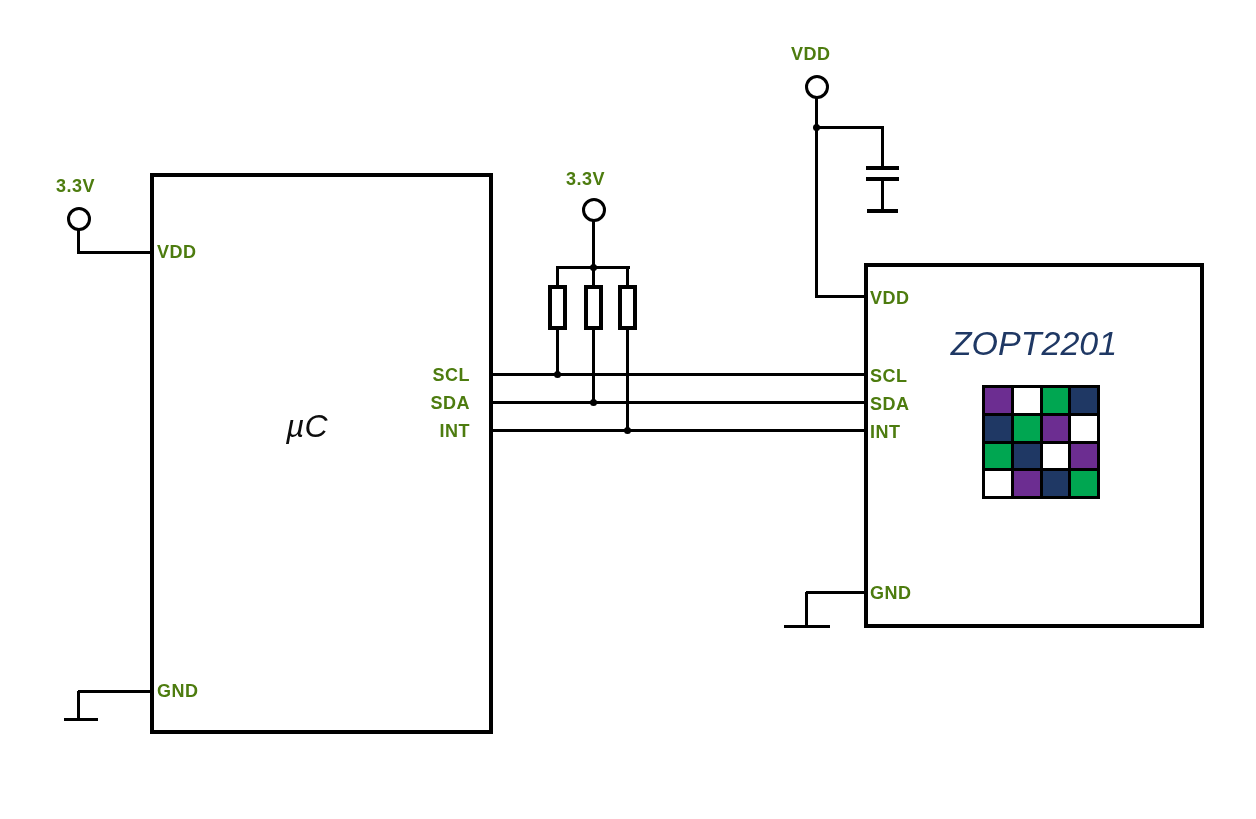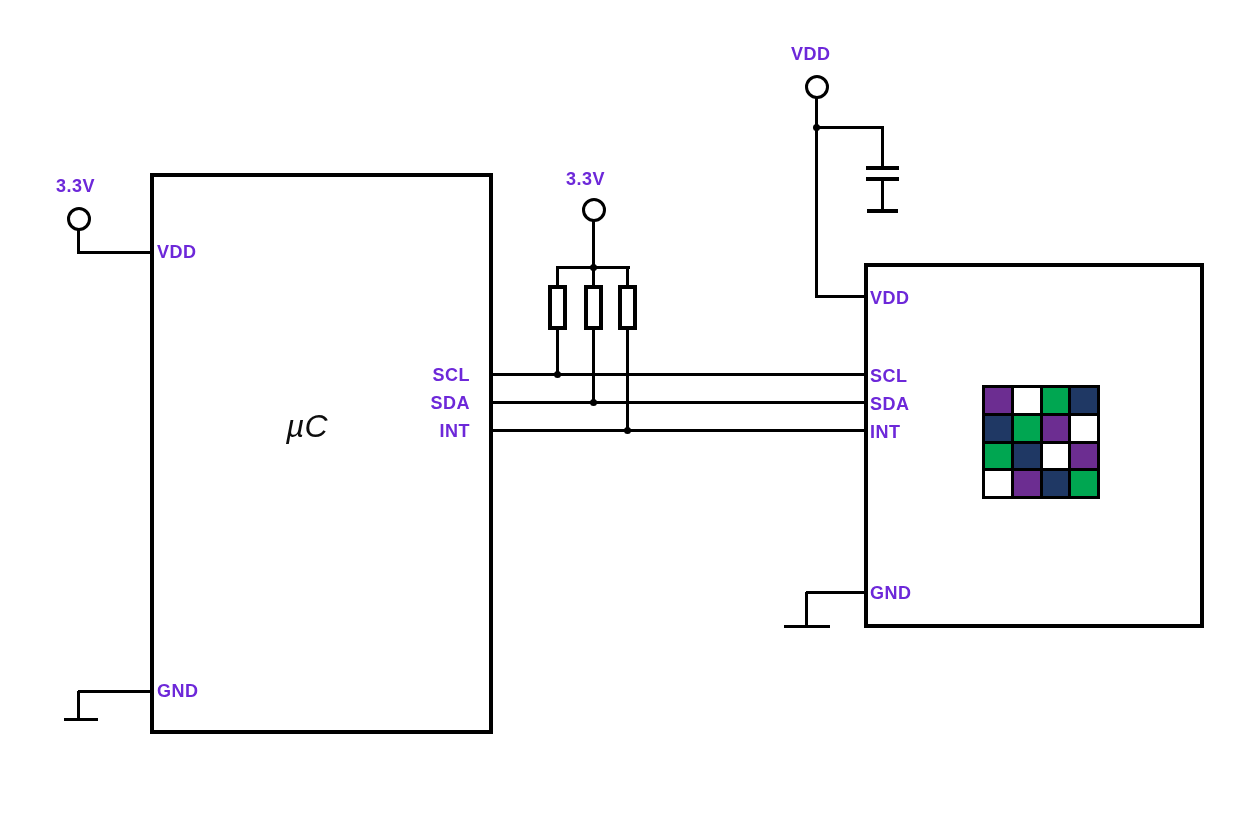--- a/index.html
+++ b/index.html
@@ -14,21 +14,21 @@
   .term{
     position:absolute;width:24px;height:24px;border:3px solid #000;border-radius:50%;
     background:#fff;box-sizing:border-box;
   }
   .res{
     position:absolute;width:19px;height:45px;border:4px solid #000;background:#fff;
     box-sizing:border-box;
   }
   .dot{position:absolute;width:7px;height:7px;background:#000;border-radius:50%;}
   .lbl{
-    position:absolute;font-weight:bold;font-size:18px;line-height:20px;color:#6d28d9;
+    position:absolute;font-weight:bold;font-size:18px;line-height:20px;color:#4d7c0f;
     white-space:nowrap;letter-spacing:0.5px;
   }
   .ralign{width:60px;text-align:right;}
   .title-mcu{
     position:absolute;left:286px;top:408px;font-style:italic;font-size:32px;
     color:#0d0d0d;white-space:nowrap;
   }
   .title-sensor{
     position:absolute;left:864px;top:324px;width:340px;text-align:center;
     font-style:italic;font-size:34px;font-weight:500;color:#1f3864;white-space:nowrap;
@@ -96,20 +96,21 @@
   <div class="wire" style="left:816px;top:126px;width:68px;height:3px;"></div>
   <div class="dot" style="left:813px;top:124px;"></div>
 
   <div class="wire" style="left:881px;top:128px;width:3px;height:40px;"></div>
   <div class="wire" style="left:866px;top:166px;width:33px;height:4px;"></div>
   <div class="wire" style="left:866px;top:177px;width:33px;height:4px;"></div>
   <div class="wire" style="left:881px;top:180px;width:3px;height:32px;"></div>
   <div class="wire" style="left:867px;top:209px;width:31px;height:4px;"></div>
 
   <div class="box" style="left:864px;top:263px;width:340px;height:365px;"></div>
+  <div class="title-sensor">ZOPT2201</div>
 
   <span class="lbl" style="left:870px;top:288px;">VDD</span>
   <span class="lbl" style="left:870px;top:366px;">SCL</span>
   <span class="lbl" style="left:870px;top:394px;">SDA</span>
   <span class="lbl" style="left:870px;top:422px;">INT</span>
   <span class="lbl" style="left:870px;top:583px;">GND</span>
 
   <div class="logo-grid">
       <div class="logo-cell" style="background: rgb(108, 45, 145);"></div>
       <div class="logo-cell" style="background: rgb(255, 255, 255);"></div>

